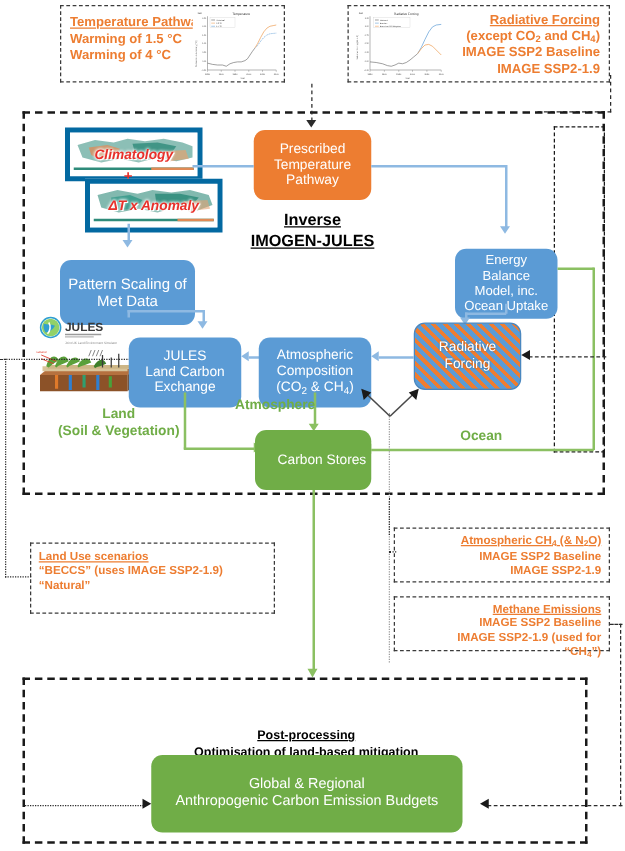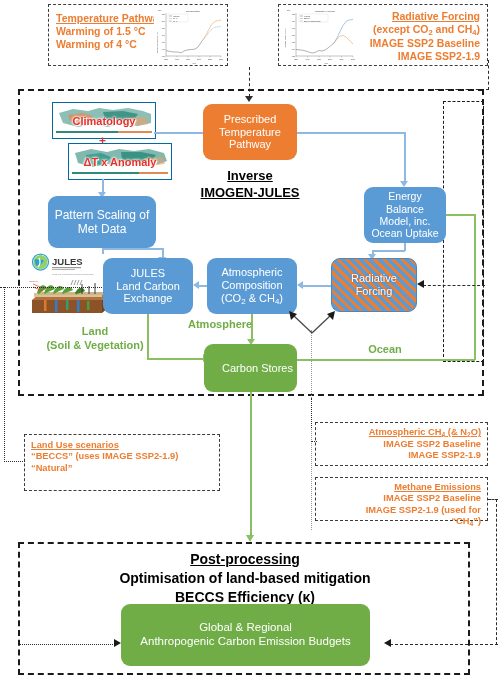--- a/index.html
+++ b/index.html
@@ -10,34 +10,34 @@
   
   .anno{position:absolute;border:1.6px dashed #3b3b3b;background:#fff;
         box-sizing:border-box;}
   .anno-txt{color:#ED7D31;font-weight:bold;line-height:1.22;}
   .anno-txt .u{text-decoration:underline;}
 
   
   .box{position:absolute;box-sizing:border-box;border-radius:9px;
        display:flex;align-items:center;justify-content:center;text-align:center;
        color:#ffffff;line-height:1.18;padding:2px 4px;}
-  .blue{background:#5B9BD5;}
+  .blue{background:#5B9BD5;margin-top:12px;}
   .green{background:#70AD47;}
   .orange{background:#ED7D31;}
   .hatch{
      background-color:#5B9BD5;
      background-image:repeating-linear-gradient(45deg,
         #ED7D31 0px,#ED7D31 3px,
         rgba(0,0,0,0) 3px,rgba(0,0,0,0) 6.5px);
      border:1px solid #4a87bf;
   }
 
   
-  .mapbox{position:absolute;background:#fff;border:1px solid #0369a1;
-          overflow:hidden;}
+  .mapbox{position:absolute;background:#fff;border:4px solid #0369a1;
+          overflow:hidden;font-style:italic;}
   .mapimg{position:absolute;inset:0;}
   .maplabel{position:absolute;left:0;right:0;top:50%;transform:translateY(-50%);
             text-align:center;color:#e8302a;font-weight:bold;
             text-shadow:0 0 3px #fff,0 0 3px #fff,0 0 2px #fff,1px 1px 0 #fff;}
 
   
   .ln{position:absolute;}
   .h-blue{background:#8EB9E2;height:1.6px;}
   .v-blue{background:#8EB9E2;width:1.6px;}
   .h-green{background:#8BC062;height:1.6px;}
@@ -429,21 +429,21 @@
   </div>
 </div>
 
 <div class="dash-h" style="left:488px;top:499px;width:10px;"></div>
 <div class="dash-v" style="left:496px;top:499px;height:146px;"></div>
 <div class="dash-h" style="left:390px;top:644px;width:108px;"></div>
 <div class="ah ah-l" style="left:384px;top:639px;border-right:7px solid #1a1a1a;"></div>
 
 <div class="frame" style="left:18px;top:542px;width:452px;height:133px;border-width:2.2px;"></div>
 
-<div class="title-blk" style="left:60px;top:550px;width:370px;font-size:14px;line-height:1.35;">
+<div class="title-blk" style="left:60px;top:582px;width:370px;font-size:10px;line-height:1.35;">
   <div class="u">Post-processing</div>
   <div>Optimisation of land-based mitigation</div>
   <div>BECCS Efficiency (κ)</div>
 </div>
 
 <div class="box green" style="left:121px;top:604px;width:249px;height:62px;font-size:11.5px;">
   <div>
     <div>Global &amp; Regional</div>
     <div>Anthropogenic Carbon Emission Budgets</div>
   </div>

